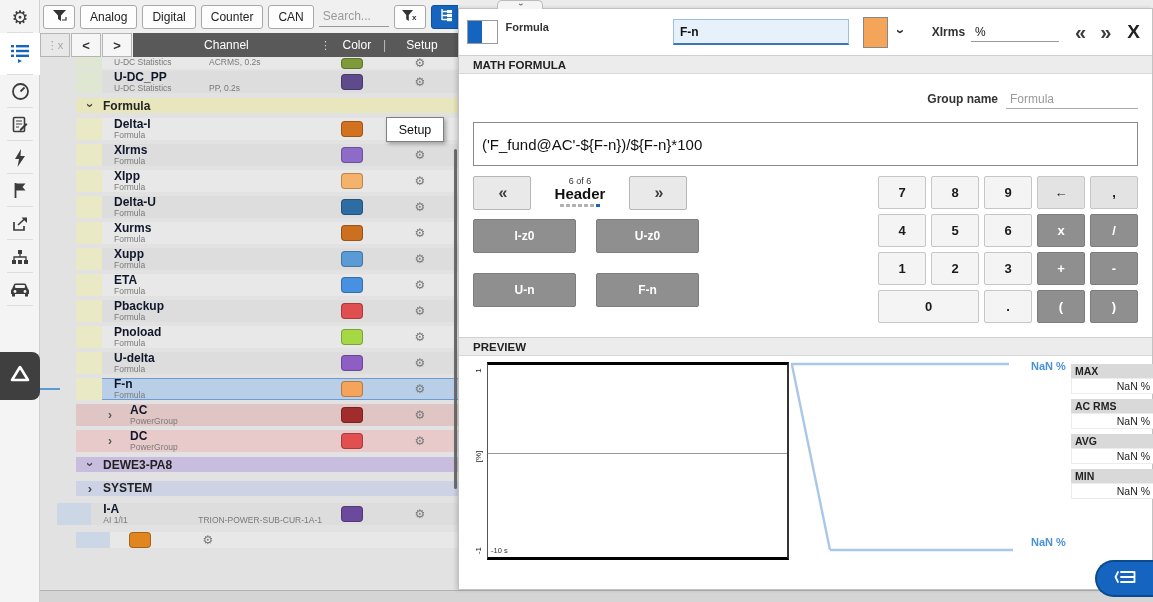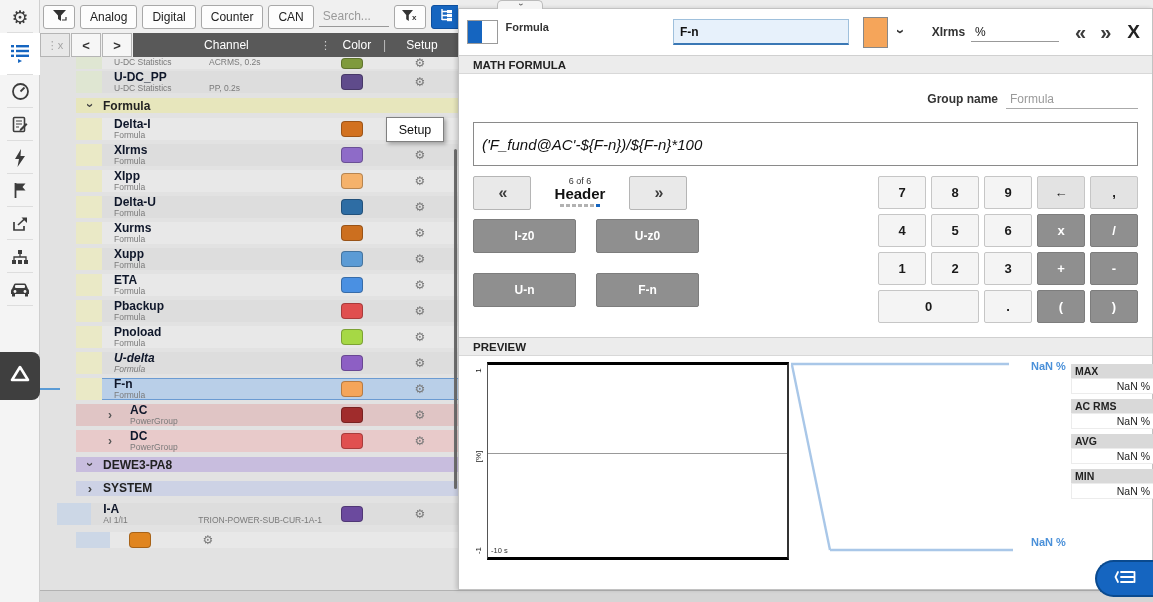--- a/index.html
+++ b/index.html
@@ -82,21 +82,21 @@
   .navarr { font-size:20px; font-weight:bold; color:#3c3c3c; margin-left:16px; letter-spacing:-2px; }
   .closex { font-size:19px; font-weight:bold; color:#222; margin-left:18px; }
 
   .secTitle { background:#ececec; border-top:1px solid #d0d0d0; border-bottom:1px solid #d8d8d8; padding:3px 14px 2px; font-size:11.5px; font-weight:bold; color:#222; }
   .mathbody { padding:10px 14px 0; }
   .grouprow { display:flex; align-items:center; justify-content:flex-end; gap:8px; height:30px; margin-bottom:8px; }
   .glabel { font-size:12px; font-weight:bold; color:#333; }
   .ginput { width:132px; height:20px; border:none; border-bottom:1px solid #aaa; background:transparent; font-size:12px; padding:0 4px; font-family:"Liberation Sans",sans-serif; }
   .ginput::placeholder { color:#9a9a9a; }
   .enumbtn { height:27px; padding:0 12px; background:#fdfdfd; border:1px solid #9a9a9a; border-radius:2px; font-size:12px; color:#111; display:flex; align-items:center; margin-left:10px; }
-  .formulabox { height:44px; border:1px solid #8a8a8a; background:#fff; font-size:15px; color:#111; display:flex; align-items:center; padding:16px 8px;font-style:italic; }
+  .formulabox { height:44px; border:1px solid #8a8a8a; background:#fff; font-size:15px; color:#111; display:flex; align-items:center; padding:16px 8px; }
   .lower { display:flex; justify-content:space-between; margin-top:10px; padding-bottom:14px; }
   .leftblk { width:214px; }
   .pager { display:flex; justify-content:space-between; align-items:stretch; }
   .pgbtn { width:58px; height:34px; background:#e9e9e9; border:1px solid #b5b5b5; border-radius:2px; display:flex; align-items:center; justify-content:center; font-size:16px; font-weight:bold; color:#3c3c3c; letter-spacing:-2px; }
   .pgmid { text-align:center; line-height:1.05; padding-top:1px; }
   .pgcount { font-size:9px; color:#333; }
   .pgname { font-size:15px; font-weight:bold; color:#111; }
   .pgdots { display:flex; gap:2px; justify-content:center; margin-top:2px; }
   .pgdots i { width:4px; height:3px; background:#b2b2b2; }
   .pgdots i.on { background:#1565c0; }
@@ -565,21 +565,21 @@
             </div>
           </div>
         </div>
         <div class="crow">
           <div class="numcell"></div>
           <div class="stripes">
             <i></i>
             <i></i>
           </div>
           <div class="gstripe" style="background: rgb(236, 228, 0);"></div>
-          <div class="cbody" style="background: rgb(221, 221, 221); font-style: italic;">
+          <div class="cbody" style="background: rgb(221, 221, 221);">
             <div class="tint" style="background: rgb(234, 233, 198);"></div>
             <div class="nameblk">
               <div class="cname">U-delta</div>
               <div class="subrow">
                 <span class="subl">Formula</span>
                 <span class="subr"></span>
               </div>
             </div>
             <div class="swcell">
               <div class="swatch" style="background: rgb(141, 95, 196);"></div>

